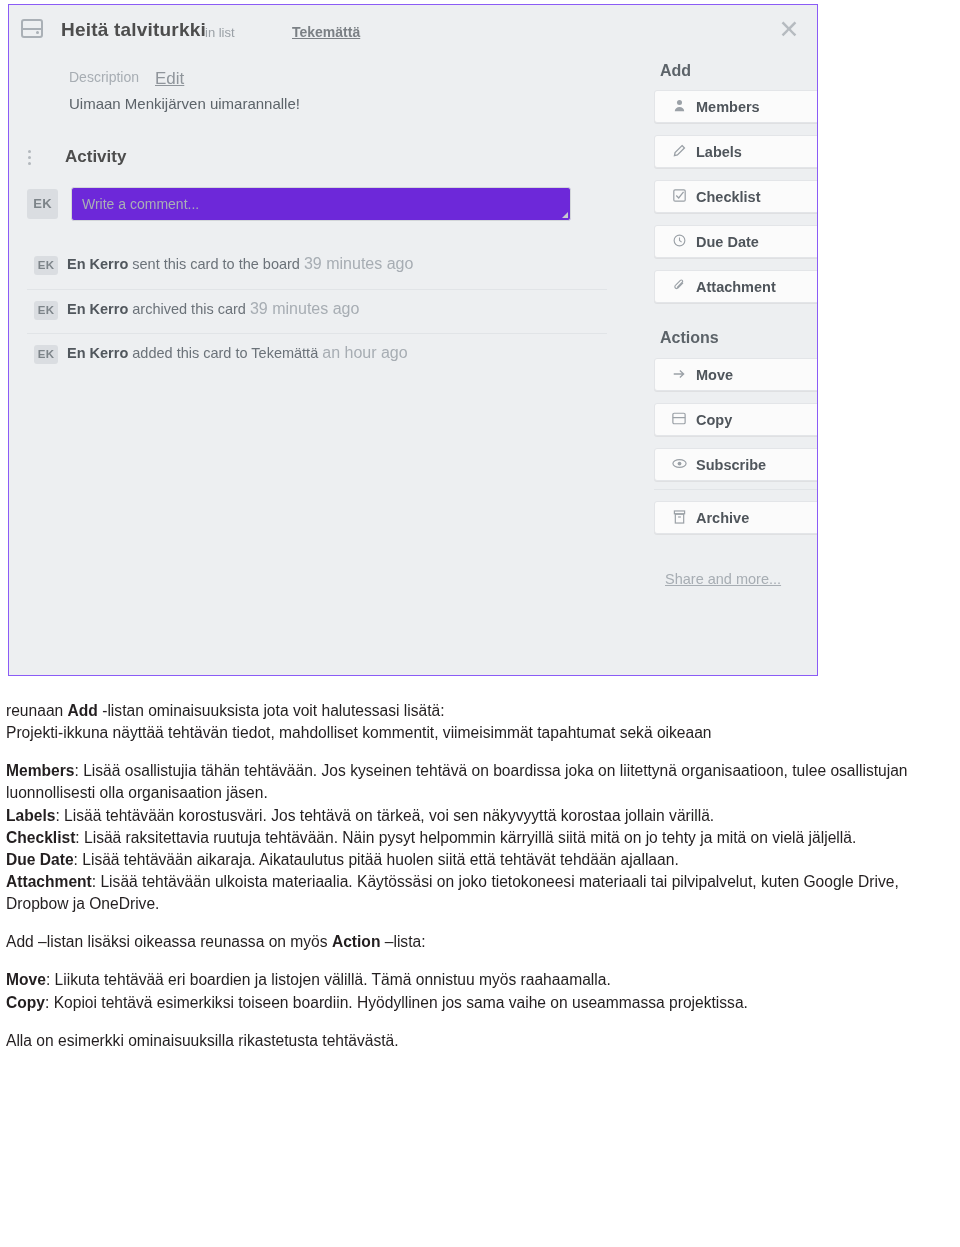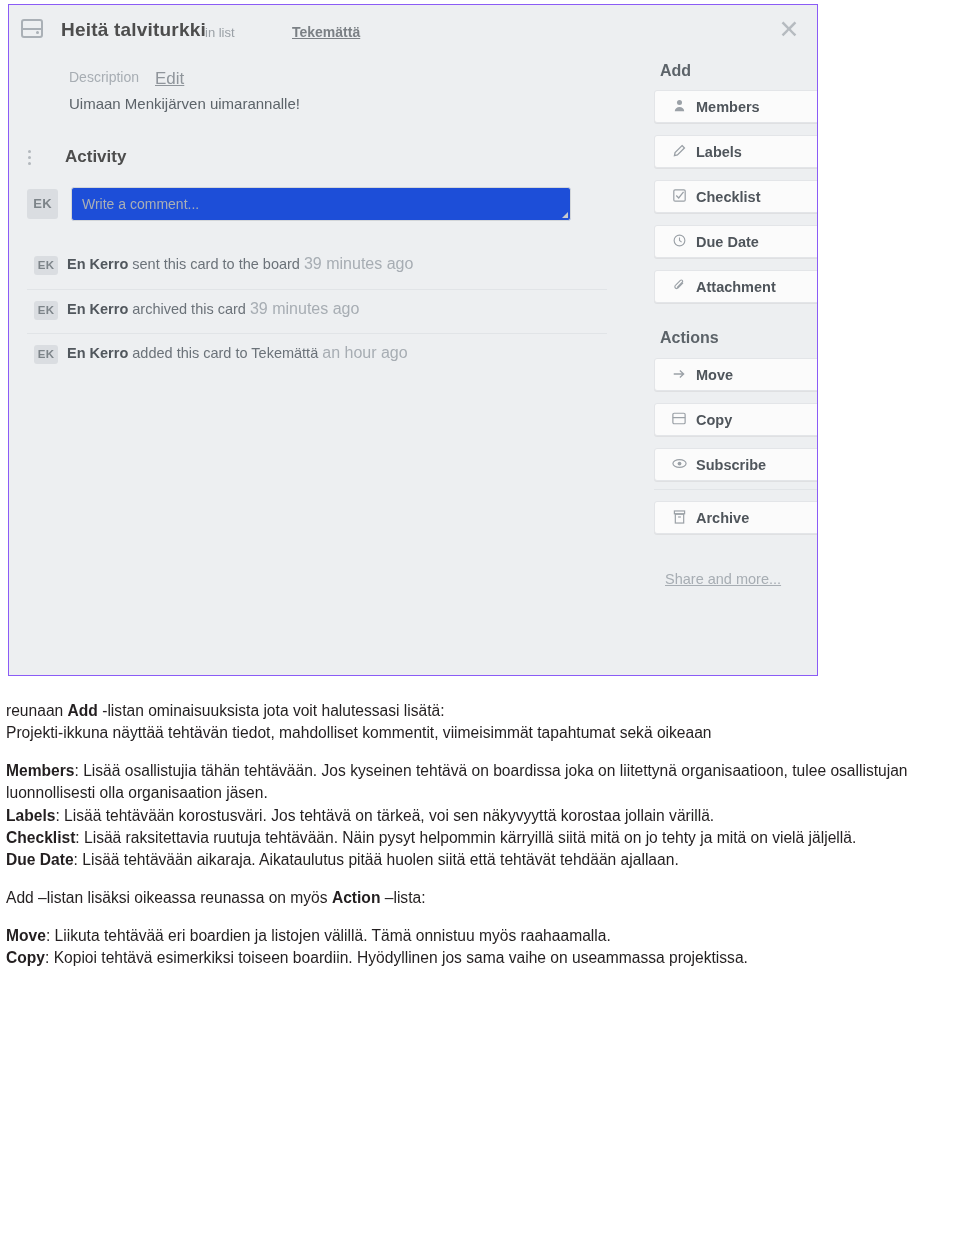--- a/index.html
+++ b/index.html
@@ -111,21 +111,21 @@
     letter-spacing: .3px;
   }
   .avatar-big {
     position: absolute; left: 18px; top: 184px;
     width: 31px; height: 30px; line-height: 30px;
     font-size: 13px;
   }
   .comment-box {
     position: absolute; left: 62px; top: 182px;
     width: 500px; height: 34px;
-    background: #1d4ed8; border: 1px solid #d3d6d9;
+    background: #6d28d9; border: 1px solid #d3d6d9;
     border-radius: 3px;
     padding-left: 40px;
   }
   .comment-box span {
     position: absolute; left: 10px; top: 8px;
     font-size: 14px; color: #a9afb5;
   }
   .comment-box::after {
     content: ""; position: absolute; right: 2px; bottom: 2px;
     width: 0; height: 0;
@@ -356,27 +356,29 @@
   <div class="prose">
     <p><span>reunaan </span><b>Add</b><span> -listan ominaisuuksista jota voit halutessasi lisätä:</span></p>
     <p>Projekti-ikkuna näyttää tehtävän tiedot, mahdolliset kommentit, viimeisimmät tapahtumat sekä oikeaan</p>
 
     <div class="gap"></div>
 
     <p><b>Members</b><span>: Lisää osallistujia tähän tehtävään. Jos kyseinen tehtävä on boardissa joka on liitettynä organisaatioon, tulee osallistujan luonnollisesti olla organisaation jäsen.</span></p>
     <p><b>Labels</b><span>: Lisää tehtävään korostusväri. Jos tehtävä on tärkeä, voi sen näkyvyyttä korostaa jollain värillä.</span></p>
     <p><b>Checklist</b><span>: Lisää raksitettavia ruutuja tehtävään. Näin pysyt helpommin kärryillä siitä mitä on jo tehty ja mitä on vielä jäljellä.</span></p>
     <p><b>Due Date</b><span>: Lisää tehtävään aikaraja. Aikataulutus pitää huolen siitä että tehtävät tehdään ajallaan.</span></p>
+    <p><b>Attachment</b><span>: Lisää tehtävään ulkoista materiaalia. Käytössäsi on joko tietokoneesi materiaali tai pilvipalvelut, kuten Google Drive, Dropbow ja OneDrive.</span></p>
 
     <div class="gap"></div>
 
     <p><span>Add –listan lisäksi oikeassa reunassa on myös </span><b>Action</b><span> –lista:</span></p>
 
     <div class="gap"></div>
 
     <p><b>Move</b><span>: Liikuta tehtävää eri boardien ja listojen välillä. Tämä onnistuu myös raahaamalla.</span></p>
     <p><b>Copy</b><span>: Kopioi tehtävä esimerkiksi toiseen boardiin. Hyödyllinen jos sama vaihe on useammassa projektissa.</span></p>
 
     <div class="gap"></div>
 
+    <p>Alla on esimerkki ominaisuuksilla rikastetusta tehtävästä.</p>
   </div>
 
 </div>
 
 </body></html>

